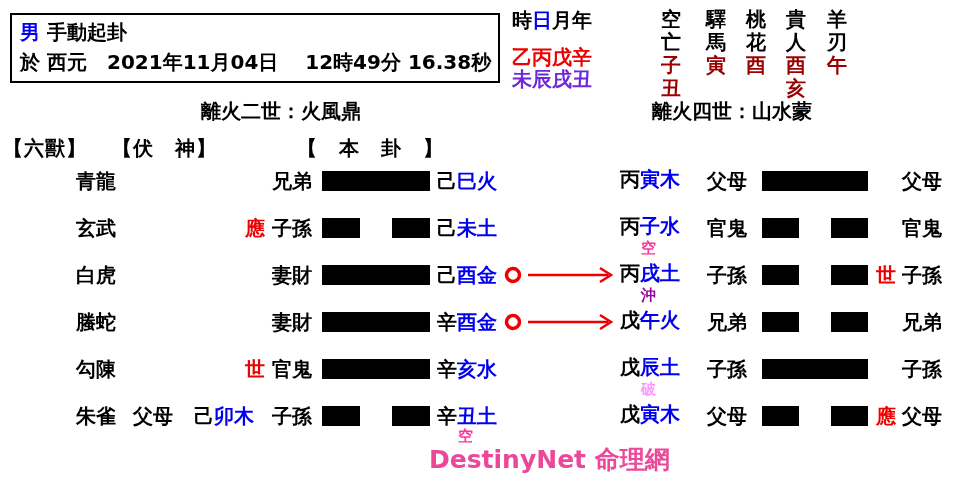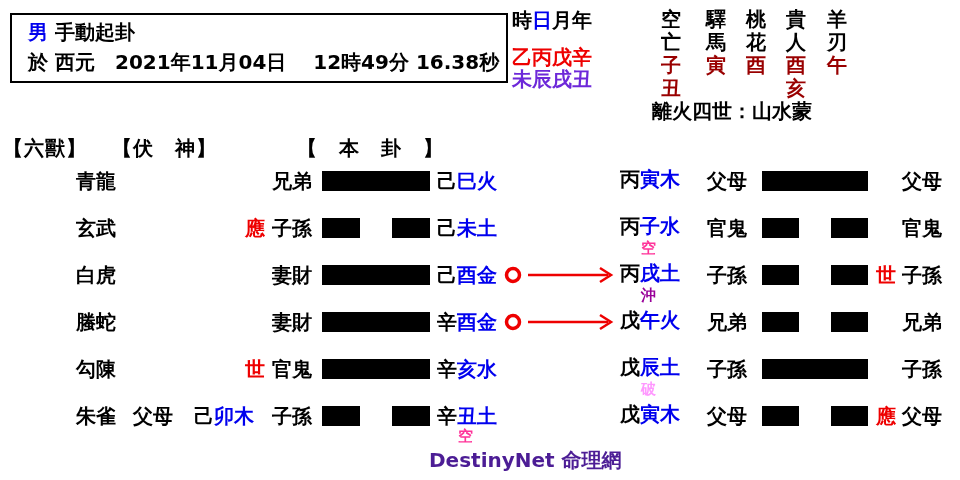--- a/index.html
+++ b/index.html
@@ -3,21 +3,21 @@
 <meta charset="utf-8">
 <style>
   html,body{margin:0;padding:0;background:#fff;}
   #screen{position:relative;width:960px;height:480px;background:#ffffff;overflow:hidden;
           font-family:"DejaVu Sans",sans-serif;font-weight:bold;color:#000;}
   .abs{position:absolute;white-space:pre;}
   .blue{color:#0000ee;}
 
   
   #info-box{position:absolute;left:10px;top:13px;width:478px;height:64px;border:2px solid #000;
-            font-size:20px;padding:2px 0 0 16px;}
+            font-size:20px;padding:2px 0 0 8px;}
   #info-box .line{height:30px;line-height:30px;white-space:pre;}
 
   
   #pillars{position:absolute;left:512px;top:8px;font-size:20px;}
   #pillars .hdr{height:24px;line-height:24px;}
   #pillars .hdr span{display:inline-block;width:20px;text-align:center;}
   #pillars .stems{position:absolute;left:0;top:38px;height:22px;line-height:22px;color:#ee0000;}
   #pillars .branches{position:absolute;left:0;top:60px;height:22px;line-height:22px;color:#6d28d9;}
 
   
@@ -60,21 +60,21 @@
   .bar-main{left:322px;width:108px;}
   .bar-ch{left:762px;width:106px;}
   .bar.yang{background:#000;}
   .bar.yin{background:linear-gradient(90deg,#000 0 35%,transparent 35% 65%,#000 65% 100%);}
   .note{position:absolute;top:27px;height:16px;line-height:16px;font-size:15px;white-space:pre;}
   .note-main{left:458px;}
   .note-ch{left:641px;}
   .moving{position:absolute;left:504px;top:5px;}
 
   
-  #footer{left:429px;top:448px;font-size:20px;font-weight:bold;color:#4c1d95;height:24px;line-height:24px;}
+  #footer{left:429px;top:448px;font-size:25px;font-weight:bold;color:#ec4899;height:24px;line-height:24px;}
 </style>
 </head>
 <body>
 
 <div id="screen">
 
   <div id="info-box">
     <div class="line"><span class="blue">男</span><span> </span><span>手動起卦</span></div>
     <div class="line">於 西元　2021年11月04日　 12時49分 16.38秒</div>
   </div>
@@ -117,20 +117,21 @@
 
       <div class="star-col">
         <div>羊</div>
         <div>刃</div>
         <div class="sv">午</div>
         <div class="sv"></div>
       </div>
 
   </div>
 
+  <div class="abs gua-title" id="title-main">離火二世：火風鼎</div>
   <div class="abs gua-title" id="title-changed">離火四世：山水蒙</div>
 
   <div class="abs col-hdr" id="hdr-beasts">【六獸】</div>
   <div class="abs col-hdr" id="hdr-hidden">【伏　神】</div>
   <div class="abs col-hdr" id="hdr-main">【　本　卦　】</div>
 
   <div id="table">
 
       <div class="row" style="top: 166px;">
         <span class="cell c-beast">青龍</span>

